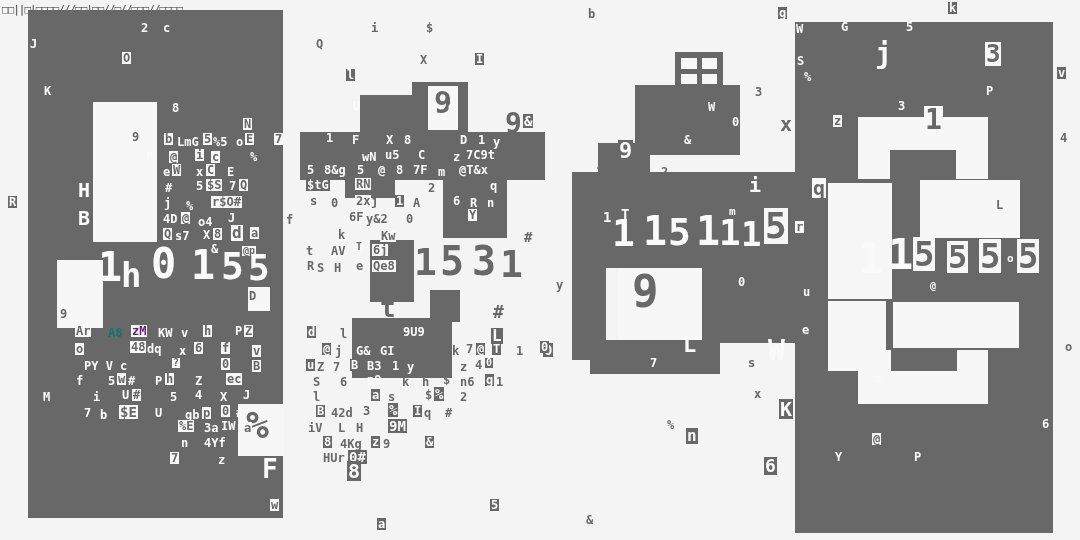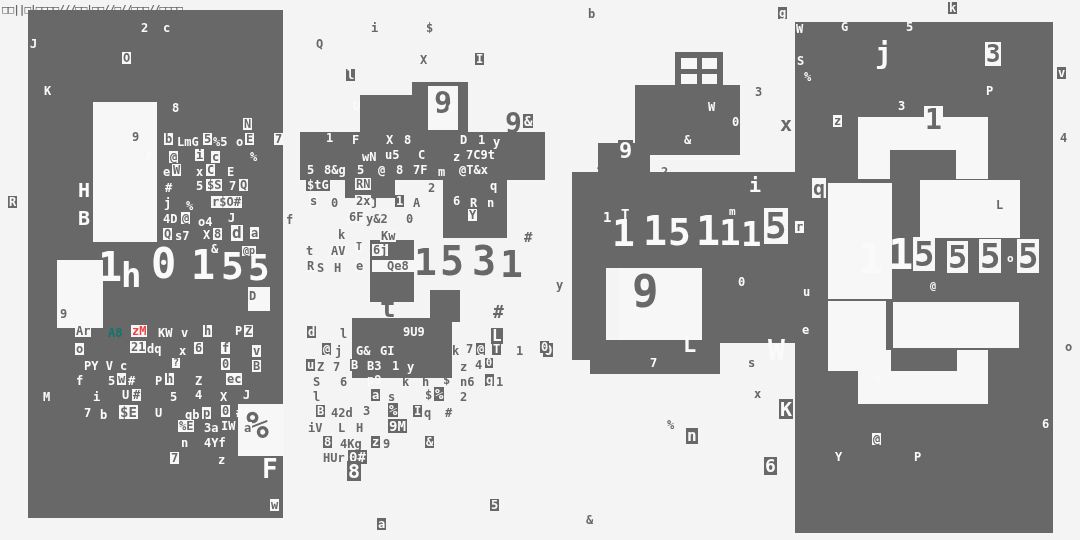--- a/index.html
+++ b/index.html
@@ -107,28 +107,28 @@
     <span class="glyph" style="left: 98px; top: 247px; font-size: 40px; color: rgb(250, 250, 250);">1</span>
     <span class="glyph" style="left: 121px; top: 258px; font-size: 34px; color: rgb(250, 250, 250);">h</span>
     <span class="glyph" style="left: 151px; top: 243px; font-size: 42px; color: rgb(250, 250, 250);">0</span>
     <span class="glyph" style="left: 191px; top: 245px; font-size: 40px; color: rgb(250, 250, 250);">1</span>
     <span class="glyph" style="left: 221px; top: 247px; font-size: 38px; color: rgb(250, 250, 250);">5</span>
     <span class="glyph" style="left: 248px; top: 250px; font-size: 36px; color: rgb(250, 250, 250);">5</span>
     <span class="glyph" style="left: 249px; top: 290px; font-size: 12px; color: rgb(104, 104, 104);">D</span>
     <span class="glyph" style="left: 60px; top: 308px; font-size: 12px; color: rgb(104, 104, 104);">9</span>
     <span class="glyph" style="left: 75px; top: 325px; font-size: 12px; color: rgb(104, 104, 104); background: rgb(247, 247, 247); padding: 0px 1px;">Ar</span>
     <span class="glyph" style="left: 108px; top: 327px; font-size: 12px; color: #0f766e;">A8</span>
-    <span class="glyph" style="left: 131px; top: 325px; font-size: 12px; color: #ef4444; background: rgb(247, 247, 247); padding: 0px 1px;">zM</span>
+    <span class="glyph" style="left: 131px; top: 325px; font-size: 12px; color: #701a75; background: rgb(247, 247, 247); padding: 0px 1px;">zM</span>
     <span class="glyph" style="left: 158px; top: 327px; font-size: 12px; color: rgb(250, 250, 250);">KW</span>
     <span class="glyph" style="left: 181px; top: 327px; font-size: 12px; color: rgb(250, 250, 250);">v</span>
     <span class="glyph" style="left: 203px; top: 325px; font-size: 12px; color: rgb(104, 104, 104); background: rgb(247, 247, 247); padding: 0px 1px;">h</span>
     <span class="glyph" style="left: 235px; top: 325px; font-size: 12px; color: rgb(250, 250, 250);">P</span>
     <span class="glyph" style="left: 244px; top: 325px; font-size: 12px; color: rgb(104, 104, 104); background: rgb(247, 247, 247); padding: 0px 1px;">Z</span>
     <span class="glyph" style="left: 75px; top: 343px; font-size: 12px; color: rgb(104, 104, 104); background: rgb(247, 247, 247); padding: 0px 1px;">o</span>
-    <span class="glyph" style="left: 130px; top: 341px; font-size: 12px; color: rgb(104, 104, 104); background: rgb(247, 247, 247); padding: 0px 1px;">21</span>
+    <span class="glyph" style="left: 130px; top: 341px; font-size: 12px; color: rgb(104, 104, 104); background: rgb(247, 247, 247); padding: 0px 1px;">48</span>
     <span class="glyph" style="left: 147px; top: 343px; font-size: 12px; color: rgb(250, 250, 250);">dq</span>
     <span class="glyph" style="left: 179px; top: 345px; font-size: 12px; color: rgb(250, 250, 250);">x</span>
     <span class="glyph" style="left: 194px; top: 342px; font-size: 12px; color: rgb(104, 104, 104); background: rgb(247, 247, 247); padding: 0px 1px;">6</span>
     <span class="glyph" style="left: 221px; top: 342px; font-size: 12px; color: rgb(104, 104, 104); background: rgb(247, 247, 247); padding: 0px 1px;">f</span>
     <span class="glyph" style="left: 252px; top: 345px; font-size: 12px; color: rgb(104, 104, 104); background: rgb(247, 247, 247); padding: 0px 1px;">v</span>
     <span class="glyph" style="left: 84px; top: 360px; font-size: 12px; color: rgb(250, 250, 250);">PY V c</span>
     <span class="glyph" style="left: 172px; top: 358px; font-size: 10px; color: rgb(104, 104, 104); background: rgb(247, 247, 247); padding: 0px 1px;">?</span>
     <span class="glyph" style="left: 221px; top: 358px; font-size: 12px; color: rgb(104, 104, 104); background: rgb(247, 247, 247); padding: 0px 1px;">0</span>
     <span class="glyph" style="left: 252px; top: 360px; font-size: 12px; color: rgb(104, 104, 104); background: rgb(247, 247, 247); padding: 0px 1px;">B</span>
     <span class="glyph" style="left: 76px; top: 375px; font-size: 12px; color: rgb(250, 250, 250);">f</span>
@@ -219,21 +219,21 @@
     <span class="glyph" style="left: 338px; top: 229px; font-size: 12px; color: rgb(104, 104, 104);">k</span>
     <span class="glyph" style="left: 380px; top: 230px; font-size: 12px; color: rgb(104, 104, 104); background: rgb(247, 247, 247); padding: 0px 1px;">Kw</span>
     <span class="glyph" style="left: 306px; top: 245px; font-size: 12px; color: rgb(104, 104, 104);">t</span>
     <span class="glyph" style="left: 330px; top: 245px; font-size: 12px; color: rgb(104, 104, 104); background: rgb(247, 247, 247); padding: 0px 1px;">AV</span>
     <span class="glyph" style="left: 355px; top: 242px; font-size: 10px; color: rgb(104, 104, 104); background: rgb(247, 247, 247); padding: 0px 1px;">T</span>
     <span class="glyph" style="left: 372px; top: 244px; font-size: 12px; color: rgb(104, 104, 104); background: rgb(247, 247, 247); padding: 0px 1px;">6j</span>
     <span class="glyph" style="left: 306px; top: 260px; font-size: 12px; color: rgb(104, 104, 104); background: rgb(247, 247, 247); padding: 0px 1px;">R</span>
     <span class="glyph" style="left: 317px; top: 262px; font-size: 12px; color: rgb(104, 104, 104);">S</span>
     <span class="glyph" style="left: 334px; top: 262px; font-size: 12px; color: rgb(104, 104, 104);">H</span>
     <span class="glyph" style="left: 355px; top: 260px; font-size: 12px; color: rgb(104, 104, 104); background: rgb(247, 247, 247); padding: 0px 1px;">e</span>
-    <span class="glyph" style="left: 372px; top: 260px; font-size: 12px; color: rgb(104, 104, 104); background: rgb(247, 247, 247); padding: 0px 15px;">Qe8</span>
+    <span class="glyph" style="left: 372px; top: 260px; font-size: 12px; color: rgb(104, 104, 104); background: rgb(247, 247, 247); padding: 0px 1px;">Qe8</span>
     <span class="glyph" style="left: 414px; top: 243px; font-size: 38px; color: rgb(104, 104, 104);">1</span>
     <span class="glyph" style="left: 440px; top: 241px; font-size: 40px; color: rgb(104, 104, 104);">5</span>
     <span class="glyph" style="left: 472px; top: 241px; font-size: 40px; color: rgb(104, 104, 104);">3</span>
     <span class="glyph" style="left: 500px; top: 245px; font-size: 38px; color: rgb(104, 104, 104);">1</span>
     <span class="glyph" style="left: 524px; top: 230px; font-size: 14px; color: rgb(104, 104, 104);">#</span>
     <span class="glyph" style="left: 493px; top: 303px; font-size: 18px; color: rgb(104, 104, 104);">#</span>
     <span class="glyph" style="left: 556px; top: 279px; font-size: 12px; color: rgb(104, 104, 104);">y</span>
     <span class="glyph" style="left: 380px; top: 295px; font-size: 26px; color: rgb(104, 104, 104);">t</span>
     <span class="glyph" style="left: 307px; top: 326px; font-size: 12px; color: rgb(250, 250, 250); background: rgb(104, 104, 104); padding: 0px 1px;">d</span>
     <span class="glyph" style="left: 340px; top: 328px; font-size: 12px; color: rgb(104, 104, 104);">l</span>

